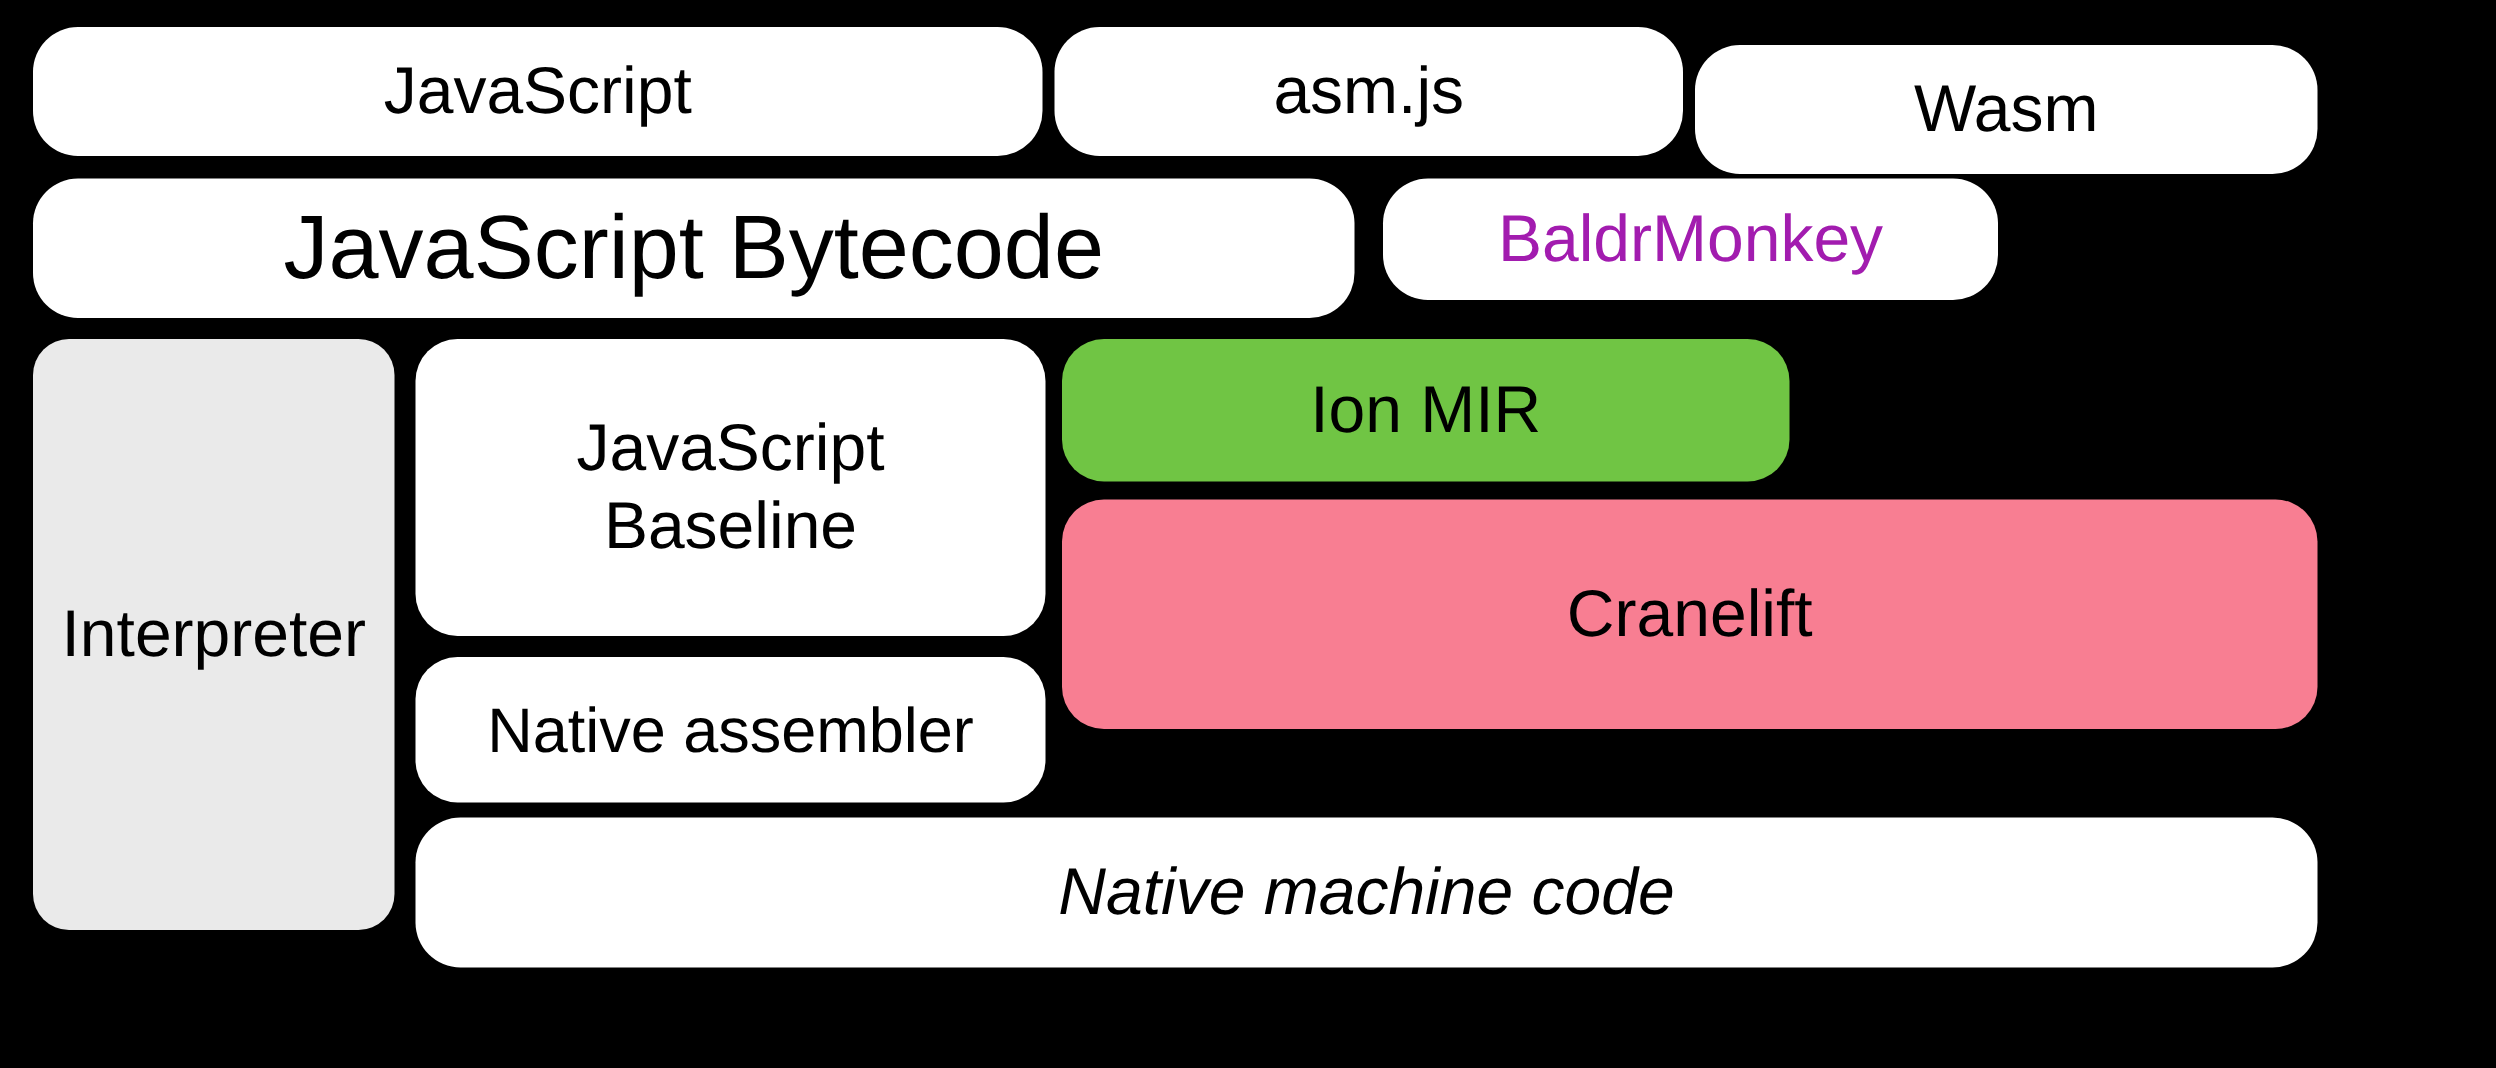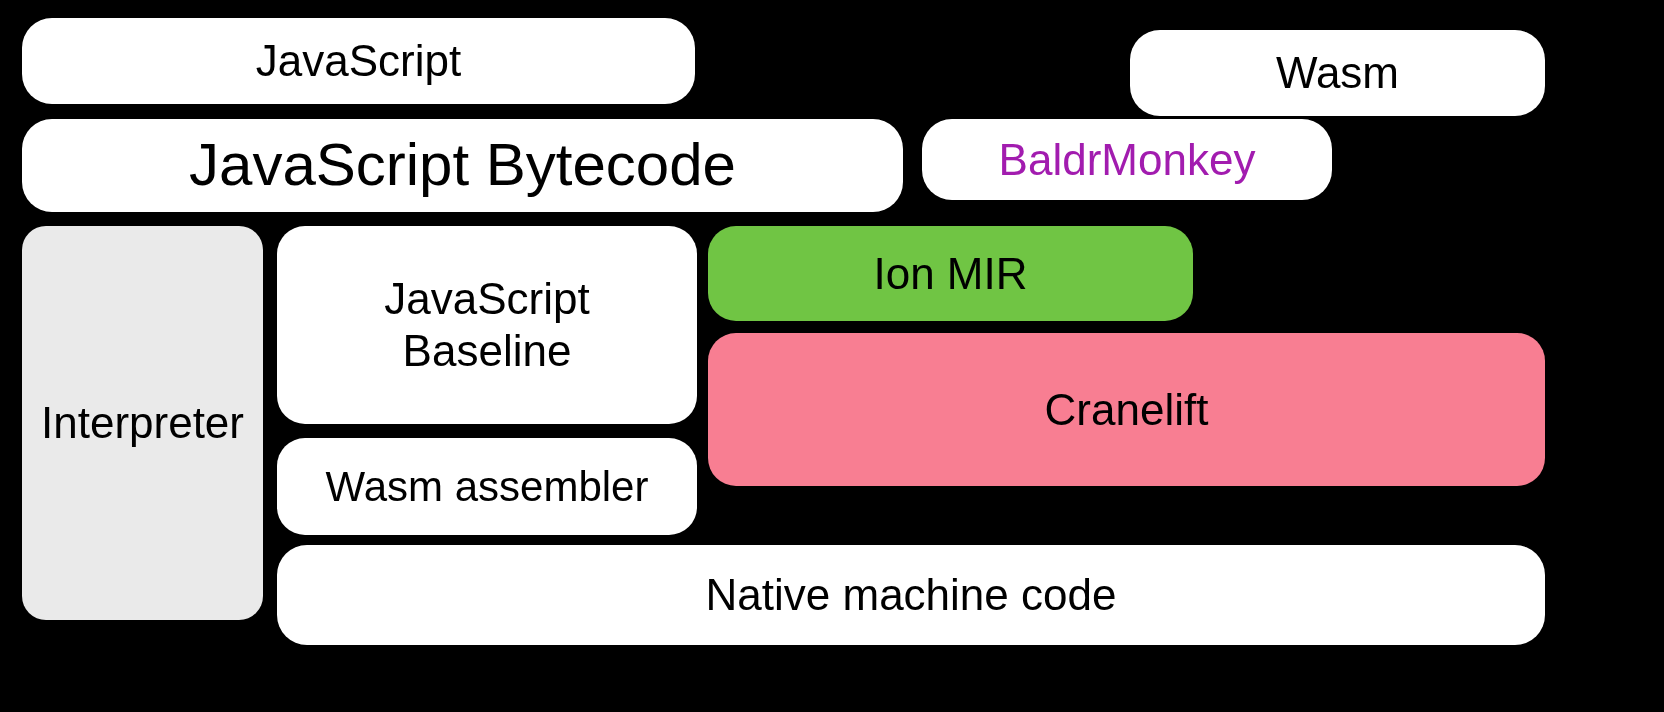--- a/index.html
+++ b/index.html
@@ -28,23 +28,24 @@
     line-height: 1.18;
     white-space: pre-line;
     -webkit-font-smoothing: antialiased;
   }
 </style>
 </head>
 <body>
 
 <div id="stage" style="background: rgb(0, 0, 0);">
     <div class="node" style="left: 22px; top: 18px; width: 673px; height: 86px; background: rgb(255, 255, 255); font-size: 44px; border-radius: 30px; color: rgb(0, 0, 0);">JavaScript</div>
+    <div class="node" style="left: 703px; top: 18px; width: 419px; height: 86px; background: rgb(255, 255, 255); font-size: 44px; border-radius: 30px; color: rgb(0, 0, 0);">asm.js</div>
     <div class="node" style="left: 1130px; top: 30px; width: 415px; height: 86px; background: rgb(255, 255, 255); font-size: 44px; border-radius: 30px; color: rgb(0, 0, 0);">Wasm</div>
     <div class="node" style="left: 22px; top: 119px; width: 881px; height: 93px; background: rgb(255, 255, 255); font-size: 60px; border-radius: 30px; color: rgb(0, 0, 0);">JavaScript Bytecode</div>
     <div class="node" style="left: 922px; top: 119px; width: 410px; height: 81px; background: rgb(255, 255, 255); font-size: 44px; border-radius: 30px; color: #a21caf;">BaldrMonkey</div>
     <div class="node" style="left: 22px; top: 226px; width: 241px; height: 394px; background: rgb(234, 234, 234); font-size: 44px; border-radius: 24px; color: rgb(0, 0, 0);">Interpreter</div>
     <div class="node" style="left: 277px; top: 226px; width: 420px; height: 198px; background: rgb(255, 255, 255); font-size: 44px; border-radius: 28px; color: rgb(0, 0, 0);">JavaScript
 Baseline</div>
-    <div class="node" style="left: 277px; top: 438px; width: 420px; height: 97px; background: rgb(255, 255, 255); font-size: 42px; border-radius: 28px; color: rgb(0, 0, 0);">Wasm assembler</div>
+    <div class="node" style="left: 277px; top: 438px; width: 420px; height: 97px; background: rgb(255, 255, 255); font-size: 42px; border-radius: 28px; color: rgb(0, 0, 0);">Native assembler</div>
     <div class="node" style="left: 708px; top: 226px; width: 485px; height: 95px; background: rgb(112, 197, 68); font-size: 44px; border-radius: 28px; color: rgb(0, 0, 0);">Ion MIR</div>
     <div class="node" style="left: 708px; top: 333px; width: 837px; height: 153px; background: rgb(248, 126, 146); font-size: 44px; border-radius: 28px; color: rgb(0, 0, 0);">Cranelift</div>
-    <div class="node" style="left: 277px; top: 545px; width: 1268px; height: 100px; background: rgb(255, 255, 255); font-size: 44px; border-radius: 30px; color: rgb(0, 0, 0);">Native machine code</div>
+    <div class="node" style="left: 277px; top: 545px; width: 1268px; height: 100px; background: rgb(255, 255, 255); font-size: 44px; border-radius: 30px; color: rgb(0, 0, 0); font-style: italic;">Native machine code</div>
   </div>
 
 </body></html>

